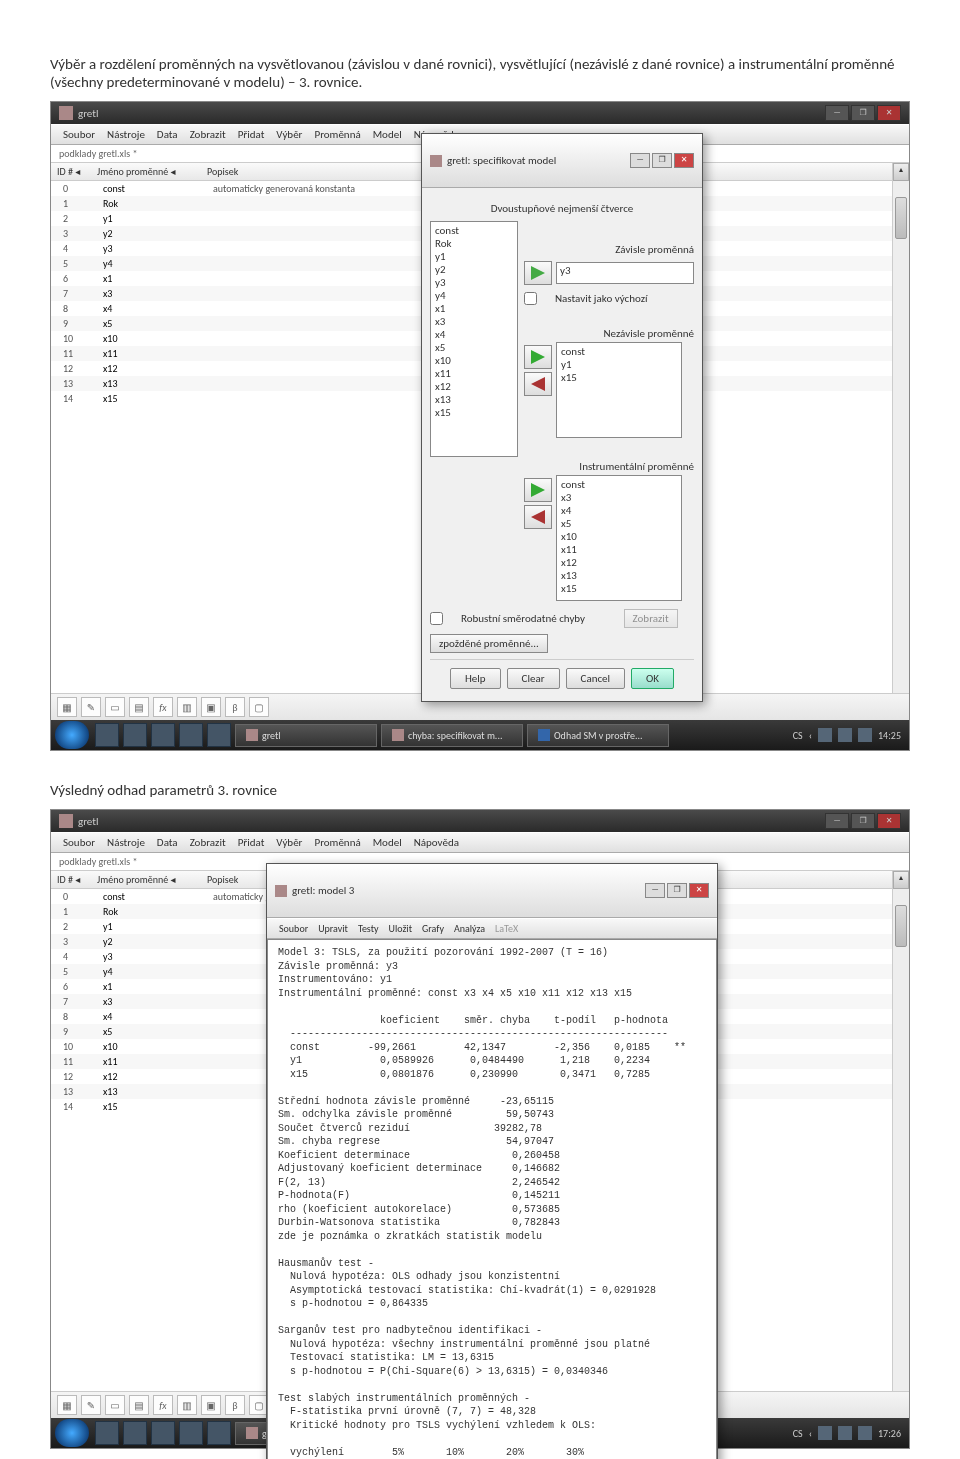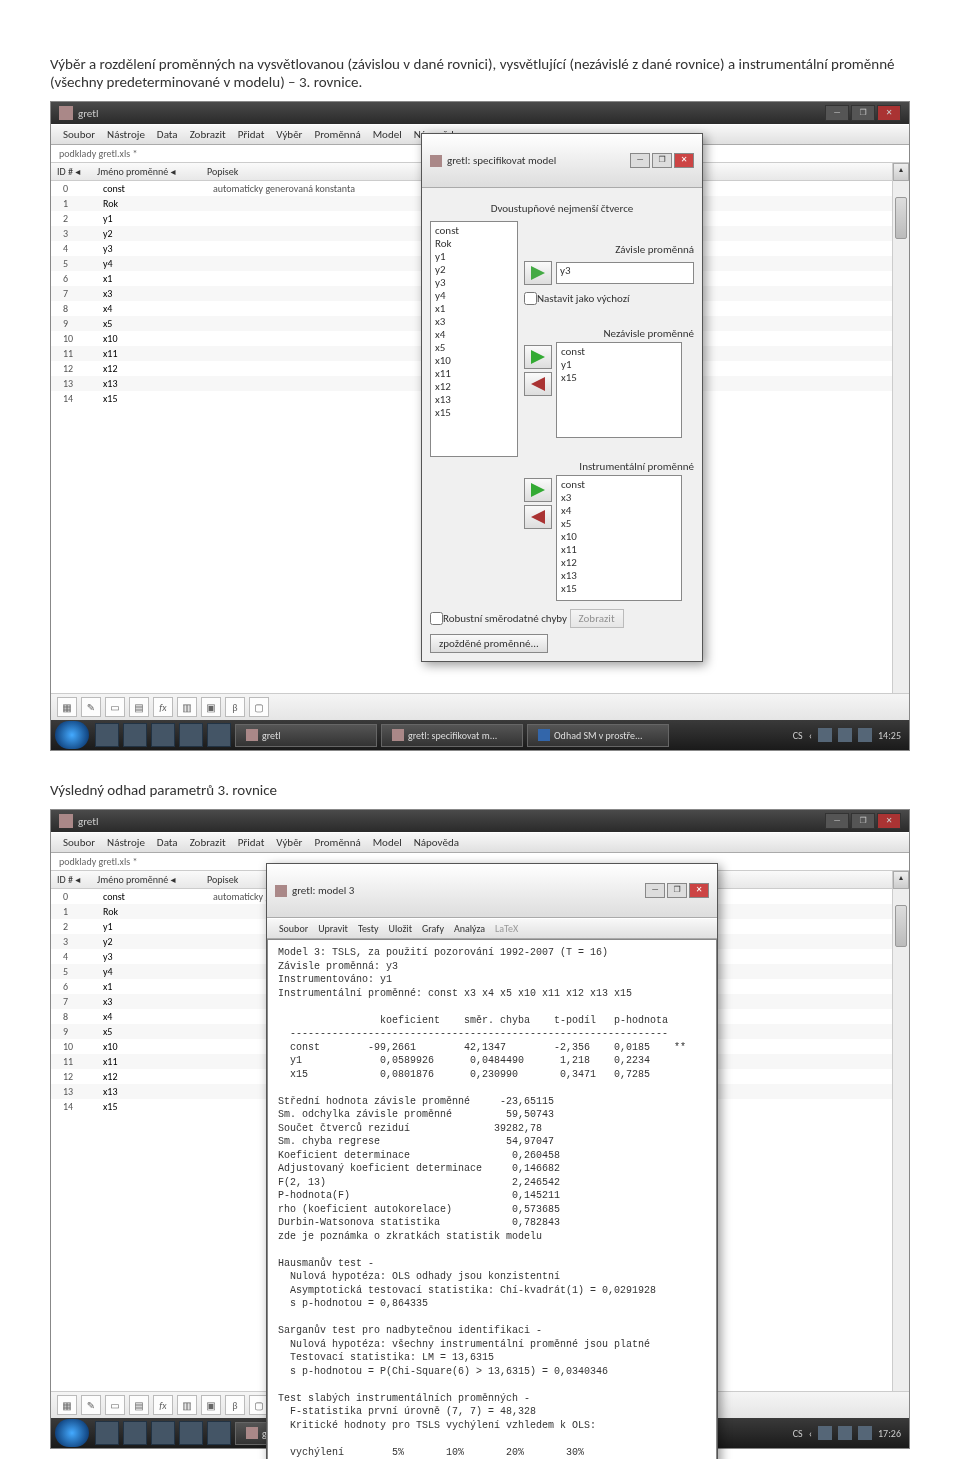--- a/index.html
+++ b/index.html
@@ -39,21 +39,21 @@
 .dlg-title .wbtns div{width:18px;height:13px;border:1px solid #888;background:#ddd;font-size:8px;text-align:center}
 .dlg-title .wbtns .x{background:#c44;color:#fff}
 .dlg-body{padding:8px;font-size:11px}
 .center-label{text-align:center;margin:6px 0 6px}
 .listbox{border:1px solid #888;background:#fff;width:90px;height:180px;overflow:hidden;font-size:11px;padding:2px}
 .listbox div{padding:0 2px}
 .small-list{height:90px}
 .arrow-btn{width:26px;height:22px;border:1px solid #888;background:linear-gradient(#fafafa,#ddd);display:flex;align-items:center;justify-content:center;margin:3px 0}
 .arrow-btn svg{width:14px;height:14px}
 .sel-input{border:1px solid #888;background:#fff;height:18px;width:130px;padding:1px 3px;font-size:11px}
-.chk{display:flex;align-items:center;gap:0;font-size:11px;margin-top:4px}
+.chk{display:flex;align-items:center;gap:18px;font-size:11px;margin-top:4px}
 .chk input{margin:0}
 .btn-row{display:flex;justify-content:center;gap:6px;padding:8px 0 4px;border-top:1px solid #ccc;margin-top:6px}
 .btn{border:1px solid #888;background:linear-gradient(#fafafa,#ddd);padding:3px 14px;font-size:11px;border-radius:2px}
 .btn.primary{border:1px solid #2a6;background:linear-gradient(#cfe,#9dc)}
 .section-head{text-align:right;font-size:11px;margin:22px 0 2px}
 .longbtn{border:1px solid #888;background:linear-gradient(#fafafa,#ddd);padding:2px 8px;font-size:11px;display:inline-block}
 .output-body{background:#fff;border:1px solid #888;font-family:'Courier New',monospace;font-size:10px;white-space:pre;padding:6px 10px;line-height:1.35;overflow:hidden}
 .scroll-track{position:absolute;right:0;top:0;width:16px;bottom:0;background:#eee;border-left:1px solid #ccc}
 .scroll-thumb{background:linear-gradient(#ddd,#bbb);border:1px solid #999;margin:16px 2px;height:40px;border-radius:2px}
 .scroll-arw{height:16px;background:linear-gradient(#eee,#ccc);border:1px solid #aaa;margin:0;font-size:8px;text-align:center}
@@ -262,20 +262,26 @@
                   <div>x11</div>
                   <div>x12</div>
                   <div>x13</div>
                   <div>x15</div>
                 </div>
             </div>
           </div>
         </div>
         <div class="chk" style="margin-top:8px"><input type="checkbox" style=""><span>Robustní směrodatné chyby</span>&nbsp;<span class="longbtn" style="opacity:.5">Zobrazit</span></div>
         <div style="margin-top:6px"><span class="longbtn">zpožděné proměnné...</span></div>
+        <div class="btn-row">
+          <div class="btn">Help</div>
+          <div class="btn">Clear</div>
+          <div class="btn">Cancel</div>
+          <div class="btn primary">OK</div>
+        </div>
       </div>
     </div>
   </div>
   <div class="toolbar">
     <div class="tb-icon">▦</div>
     <div class="tb-icon">✎</div>
     <div class="tb-icon">▭</div>
     <div class="tb-icon">▤</div>
     <div class="tb-icon">
         <i>fx</i>
@@ -291,21 +297,21 @@
     <div class="ql-icon"></div>
     <div class="ql-icon"></div>
     <div class="ql-icon"></div>
     <div class="ql-icon"></div>
     <div class="tb-app">
         <div class="mini"></div>
         <span>gretl</span>
       </div>
     <div class="tb-app">
         <div class="mini"></div>
-        <span>gretl: specifikovat m...</span>
+        <span>chyba: specifikovat m...</span>
       </div>
     <div class="tb-app">
         <div class="mini" style="background:#36a"></div>
         <span>Odhad SM v prostře...</span>
       </div>
     <div class="tray">
       <span>CS</span>
       <span>‹</span>
       <div class="tray-icon"></div>
       <div class="tray-icon"></div>

